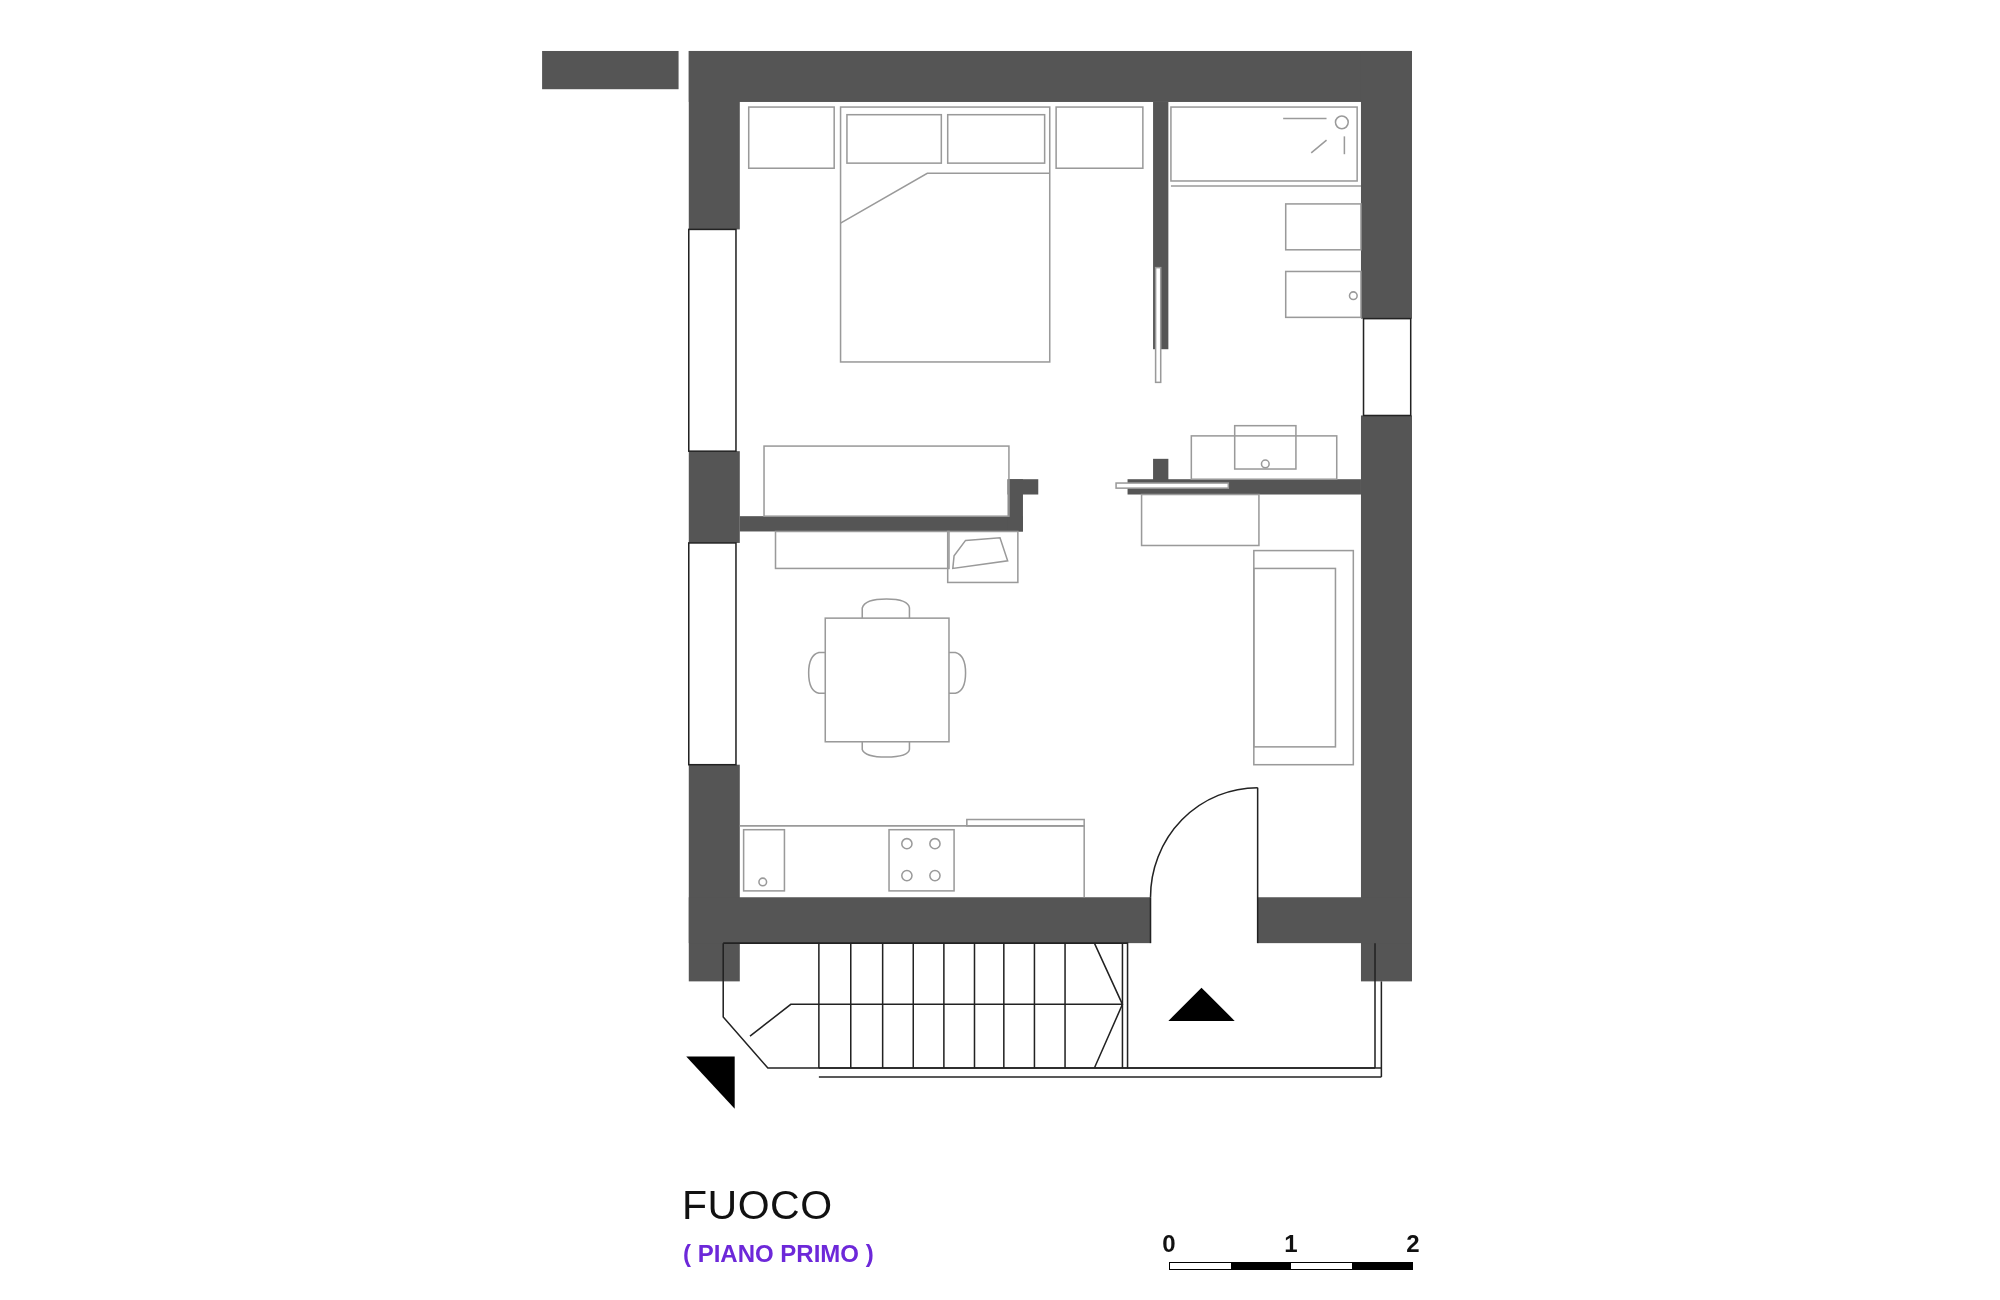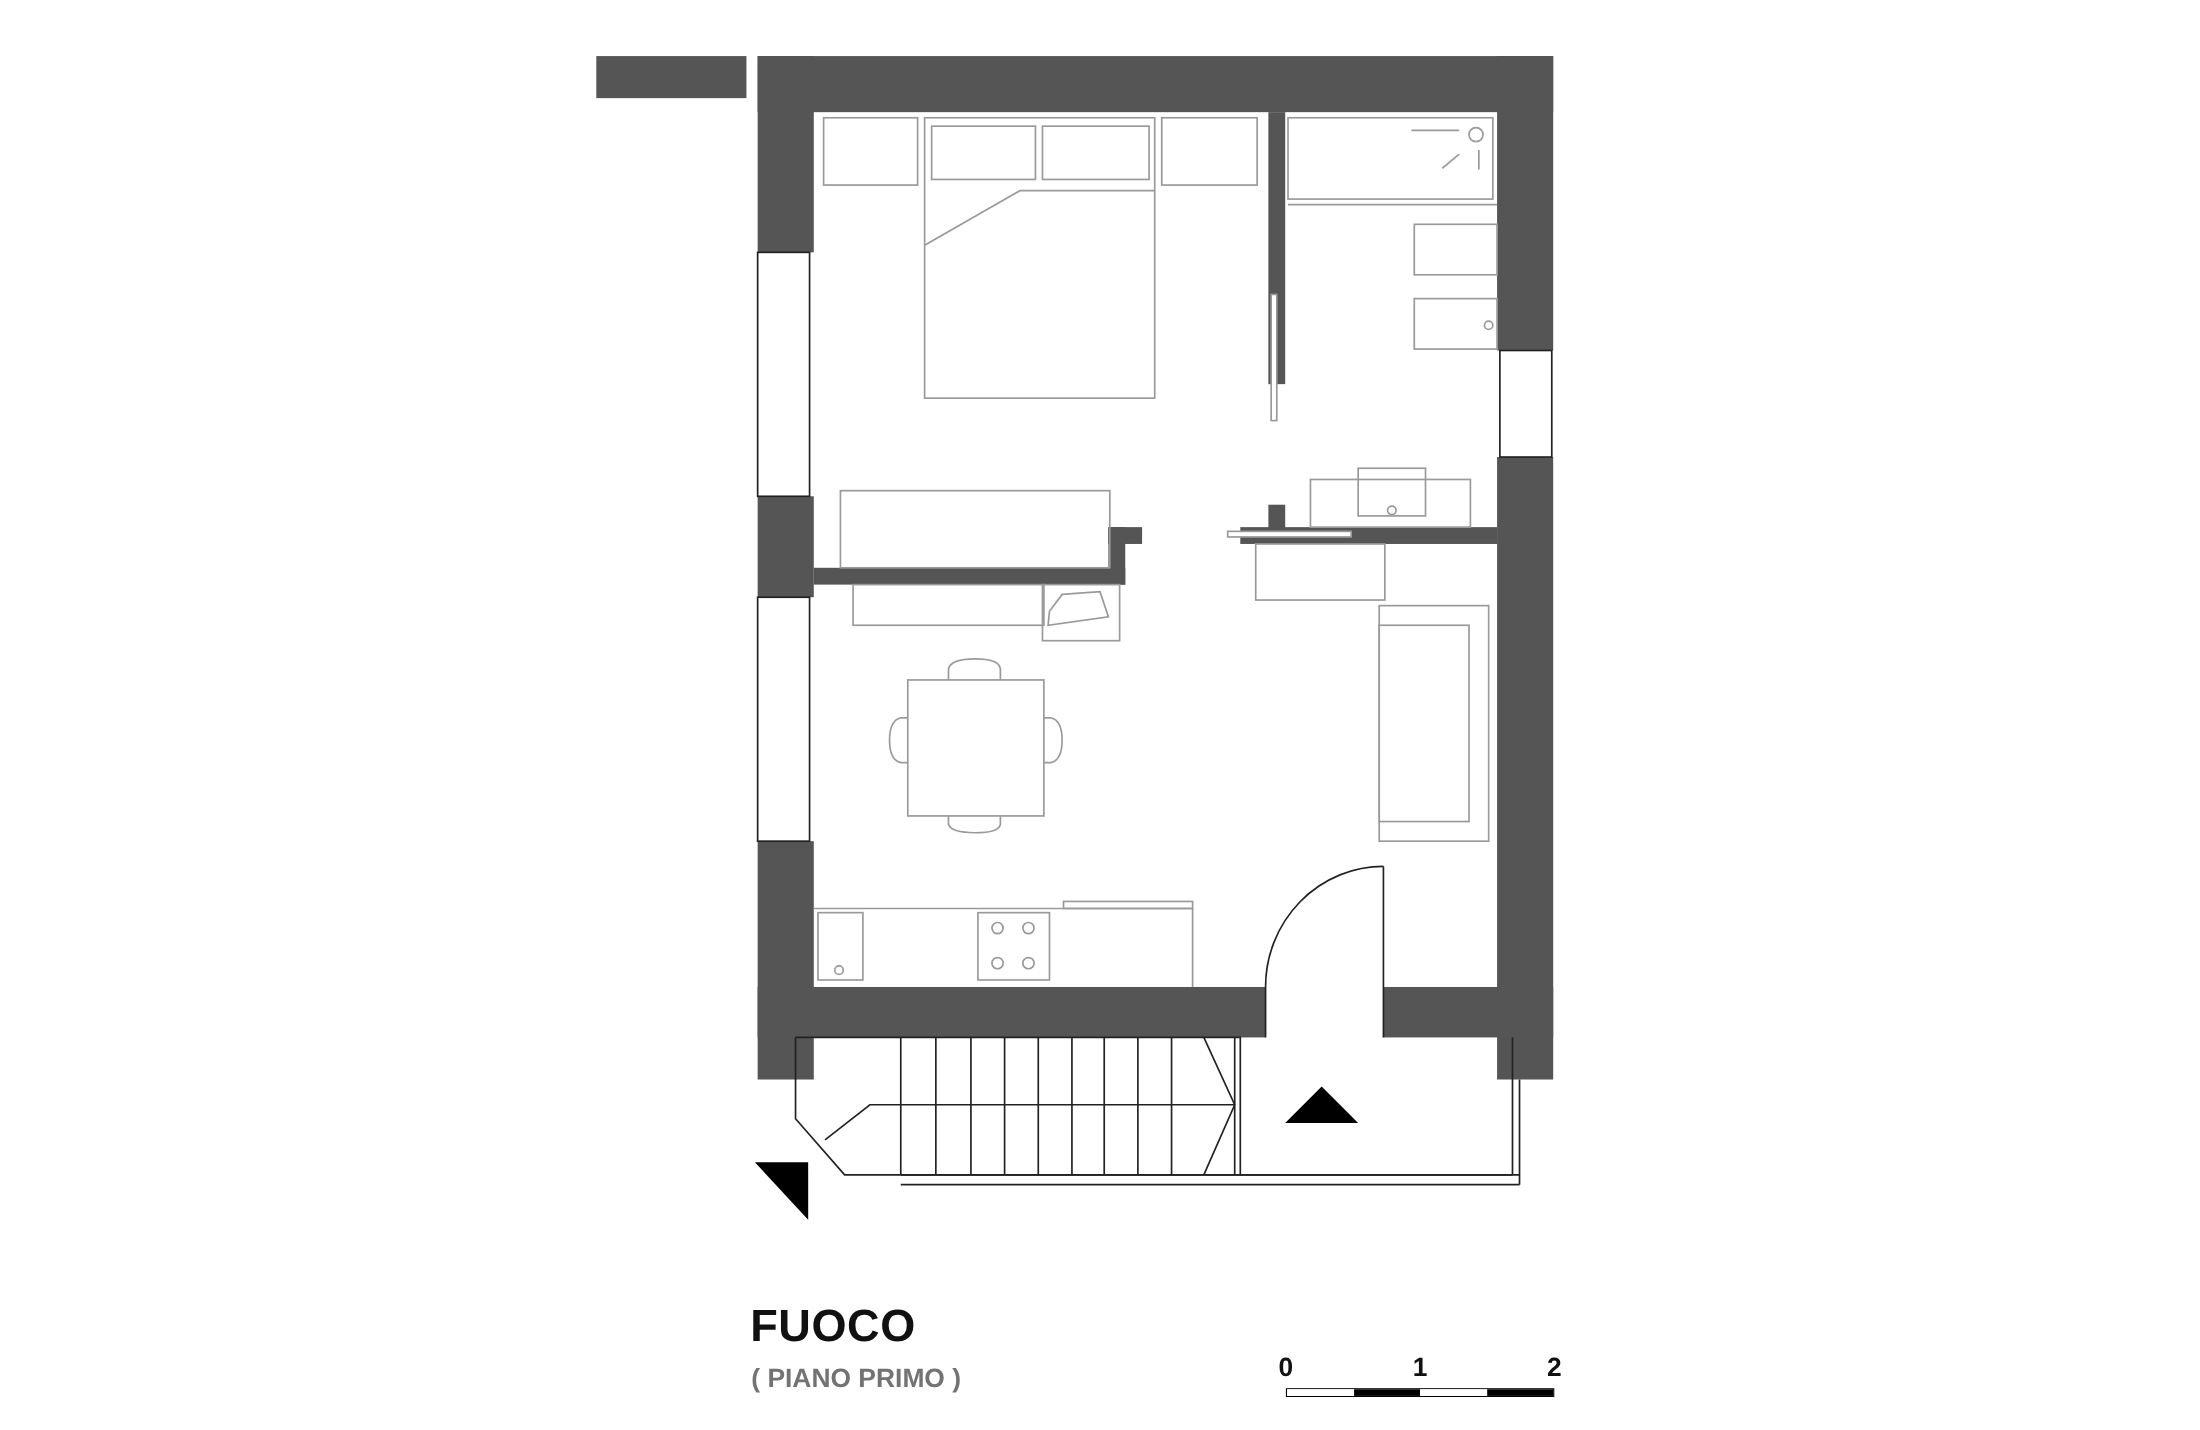--- a/index.html
+++ b/index.html
@@ -3,22 +3,22 @@
 <meta charset="utf-8">
 <style>
   html, body { margin:0; padding:0; background:#ffffff; }
   body { width:2000px; height:1300px; overflow:hidden; position:relative; font-family:"Liberation Sans", sans-serif; }
   #plan { position:absolute; left:0; top:0; width:2000px; height:1300px; }
   .wall { fill:#555555; }
   .fur { fill:none; stroke:#9a9a9a; stroke-width:1.2; }
   .furw { fill:#ffffff; stroke:#9a9a9a; stroke-width:1.2; }
   .blk { fill:none; stroke:#222222; stroke-width:1.2; }
   .win { fill:#ffffff; stroke:#222222; stroke-width:1.2; }
-  .title { position:absolute; left:682px; top:1182px; font-size:41px; font-weight:bold; color:#111; letter-spacing:0.5px; }
-  .subtitle { position:absolute; left:683px; top:1240px; font-size:24px; font-weight:bold; color:#737373; }
+  .title { position:absolute; left:682px; top:1182px; font-size:41px; font-weight:normal; color:#111; letter-spacing:0.5px; }
+  .subtitle { position:absolute; left:683px; top:1240px; font-size:24px; font-weight:bold; color:#6d28d9; }
   .scale { position:absolute; left:1163px; top:1230px; width:260px; height:40px; }
   .scale-lbl { position:absolute; top:0; font-size:24px; font-weight:bold; color:#111; transform:translateX(-50%); }
   .scale-bar { position:absolute; top:32px; left:6px; width:244px; height:8px; border:1.5px solid #000; box-sizing:border-box; display:flex; }
   .seg { flex:1; height:100%; }
   .seg.w { background:#fff; } .seg.b { background:#000; }
 </style>
 </head>
 <body>
 
 <svg id="plan" viewBox="0 0 1568 1020" preserveAspectRatio="none">

